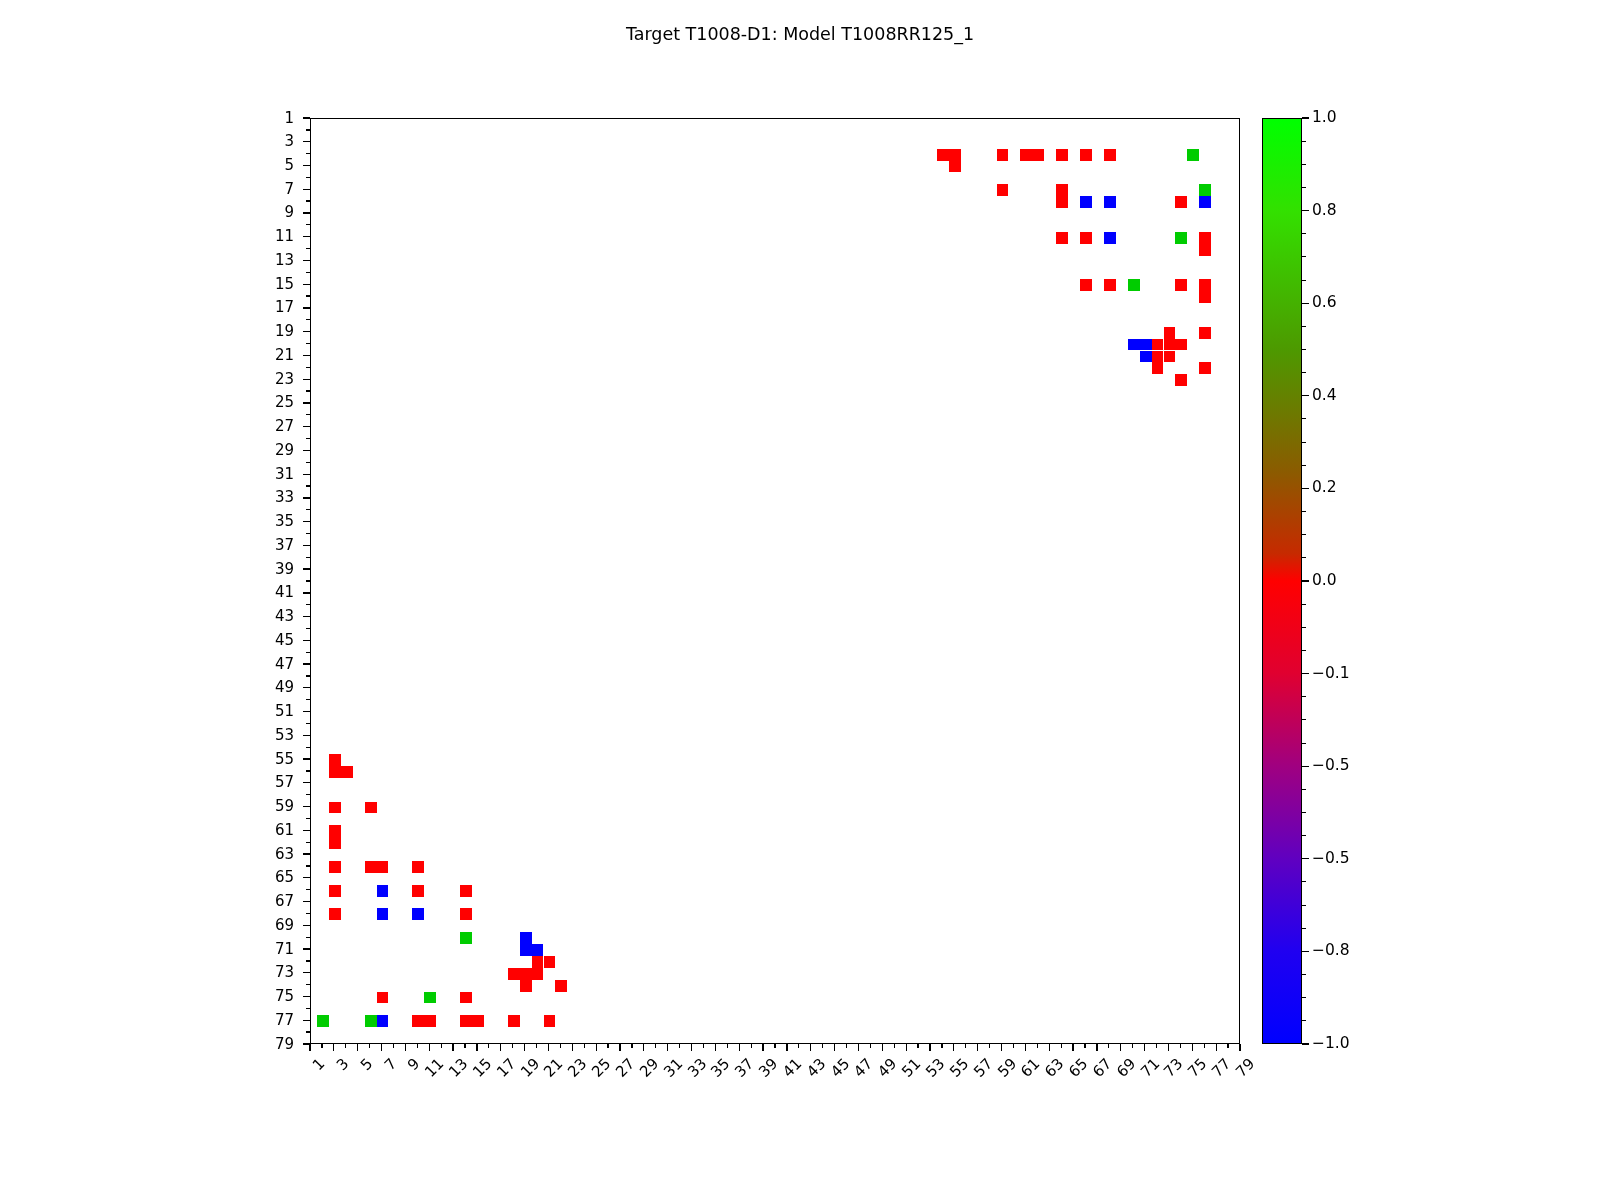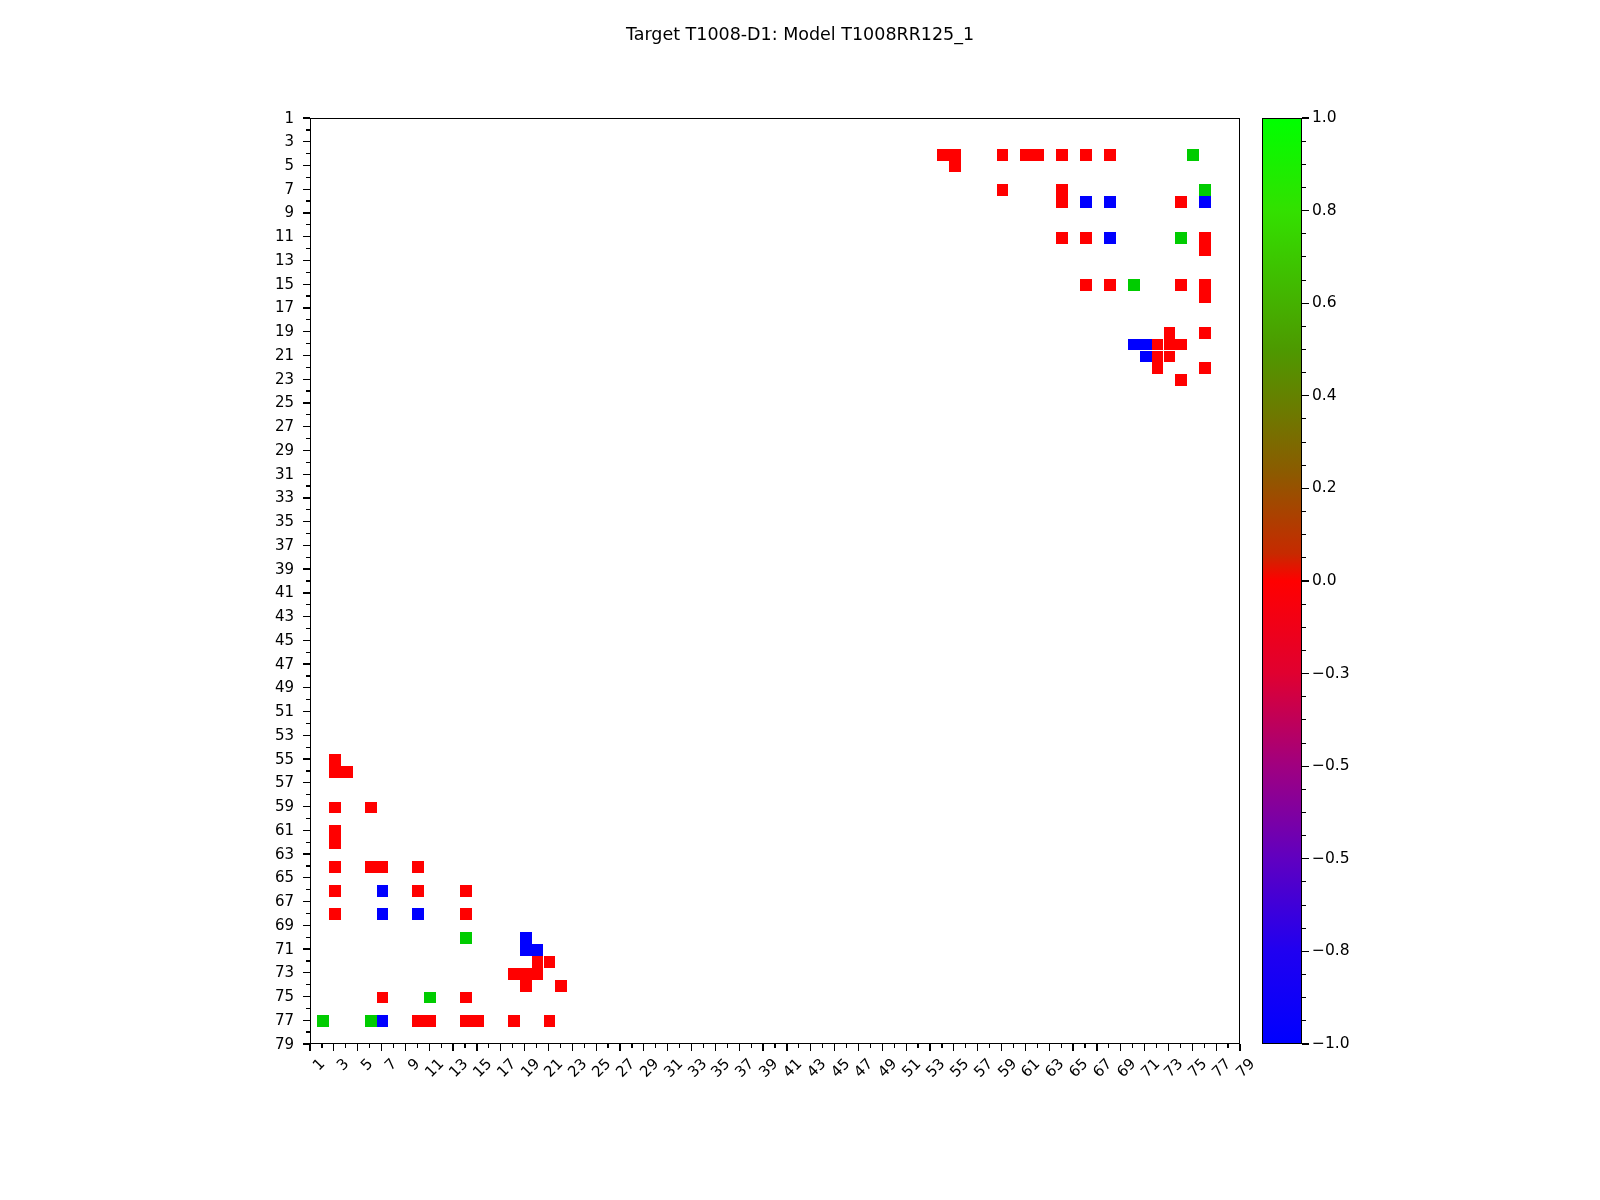--- a/index.html
+++ b/index.html
@@ -549,20 +549,20 @@
       <div class="cbtick-minor" style="top: 974px;"></div>
       <div class="cbtick-minor" style="top: 997.15px;"></div>
       <div class="cbtick-minor" style="top: 1020.3px;"></div>
       <div class="cbtick-major" style="top: 1043.45px;"></div>
       <div class="cblabel" style="top: 110px;">1.0</div>
       <div class="cblabel" style="top: 202.6px;">0.8</div>
       <div class="cblabel" style="top: 295.2px;">0.6</div>
       <div class="cblabel" style="top: 387.8px;">0.4</div>
       <div class="cblabel" style="top: 480.4px;">0.2</div>
       <div class="cblabel" style="top: 573px;">0.0</div>
-      <div class="cblabel" style="top: 665.6px;">−0.3</div>
+      <div class="cblabel" style="top: 665.6px;">−0.1</div>
       <div class="cblabel" style="top: 758.2px;">−0.5</div>
       <div class="cblabel" style="top: 850.8px;">−0.5</div>
       <div class="cblabel" style="top: 943.4px;">−0.8</div>
       <div class="cblabel" style="top: 1036px; text-align: center;">−1.0</div>
     </div>
 
 </div>
 
 </body></html>

